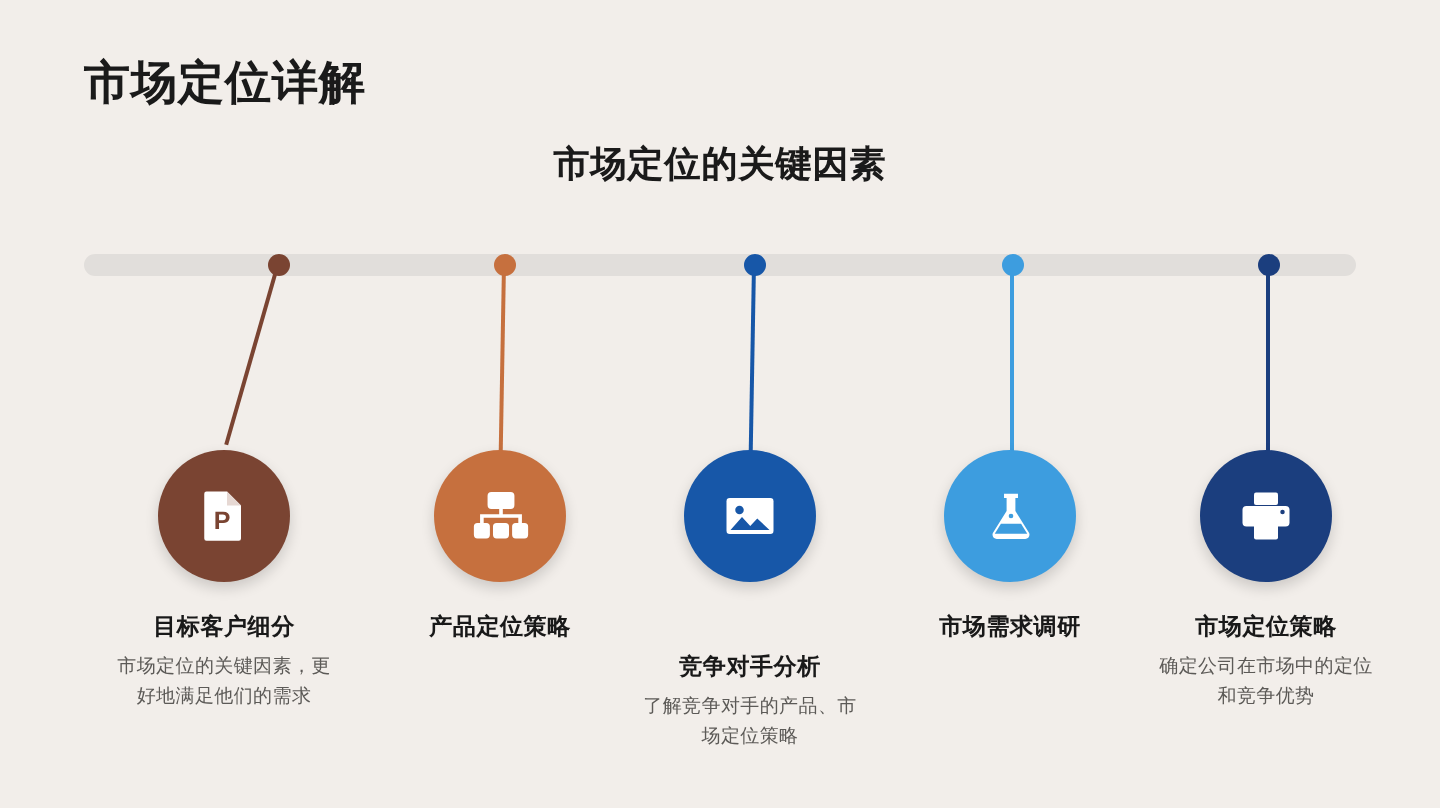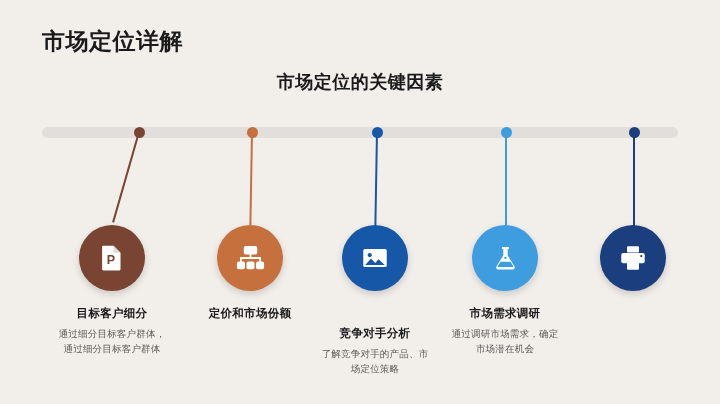--- a/index.html
+++ b/index.html
@@ -109,36 +109,36 @@
 
 <div id="slide">
 
   <div id="main-title">市场定位详解</div>
   <div id="sub-title">市场定位的关键因素</div>
 
   <div id="timeline-bar"></div>
 
   <div class="node" style="left:112px;">
     <div class="item-title">目标客户细分</div>
-    <div class="item-desc">通过细分目标客户群体，通过细分目标客户群体</div>
+    <div class="item-desc">市场定位的关键因素，更好地满足他们的需求</div>
   </div>
   <div class="connector-line" style="left:139px; background:#7a4432; transform: rotate(16deg);"></div>
   <div class="connector-dot" style="left:139px; background:#7a4432;"></div>
   <div class="circle" style="left:112px; background:#7a4432;">
     <span>
       <svg width="30" height="30" viewBox="0 0 24 24" fill="#ffffff">
         <path d="M5 2.2h8.2l5.6 5.6v13.2a.9.9 0 0 1-.9.9H5a.9.9 0 0 1-.9-.9V3.1a.9.9 0 0 1 .9-.9z"></path>
         <path d="M13.2 2.2v5.6h5.6z" fill="#e6d8d3"></path>
         <text x="11.2" y="17" font-family="Liberation Sans, sans-serif" font-size="10" font-weight="bold" fill="#7a4432" text-anchor="middle">P</text>
       </svg>
     </span>
   </div>
 
   <div class="node" style="left:250px;">
-    <div class="item-title">定价和市场份额</div>
+    <div class="item-title">产品定位策略</div>
   </div>
   <div class="connector-line" style="left:252px; background:#c6703e; transform: rotate(1deg);"></div>
   <div class="connector-dot" style="left:252px; background:#c6703e;"></div>
   <div class="circle" style="left:250px; background:#c6703e;">
     <span>
       <svg width="31" height="31" viewBox="0 0 24 24" fill="none" stroke="#ffffff" stroke-width="1.4">
         <rect x="7.5" y="3" width="9" height="5.2" rx="0.8" fill="#ffffff"></rect>
         <path d="M12 8.2v3.4M4.6 15v-3.4h14.8V15" stroke-linecap="round"></path>
         <rect x="2.2" y="15" width="4.8" height="4.6" rx="0.7" fill="#ffffff"></rect>
         <rect x="9.6" y="15" width="4.8" height="4.6" rx="0.7" fill="#ffffff"></rect>
@@ -158,35 +158,36 @@
       <svg width="30" height="30" viewBox="0 0 24 24">
         <rect x="2.6" y="4.8" width="18.8" height="14.4" rx="1.3" fill="#ffffff"></rect>
         <circle cx="7.8" cy="9.6" r="1.7" fill="#1757a8"></circle>
         <path d="M4.2 17.6l4.6-5.2 3.3 3.6 2.8-3 4.9 4.6z" fill="#1757a8"></path>
       </svg>
     </span>
   </div>
 
   <div class="node" style="left:505px;">
     <div class="item-title">市场需求调研</div>
-    <div class="item-desc">通过调研市场需求，确定市场潜在机会</div>
   </div>
   <div class="connector-line" style="left:506px; background:#3d9ddf;"></div>
   <div class="connector-dot" style="left:506px; background:#3d9ddf;"></div>
   <div class="circle" style="left:505px; background:#3d9ddf;">
     <span>
       <svg width="31" height="31" viewBox="0 0 24 24">
         <path d="M9.3 3h5.4v1.6h-1v5.1l5.2 8.3c.7 1.1-.1 2.5-1.4 2.5H6.5c-1.3 0-2.1-1.4-1.4-2.5l5.2-8.3V4.6h-1z" fill="#ffffff"></path>
         <path d="M8.1 14.6h7.8l2.4 3.9H5.7z" fill="#3d9ddf"></path>
         <circle cx="12" cy="11.6" r="0.9" fill="#3d9ddf"></circle>
       </svg>
     </span>
   </div>
 
   <div class="node" style="left:633px;">
+    <div class="item-title">市场定位策略</div>
+    <div class="item-desc">确定公司在市场中的定位和竞争优势</div>
   </div>
   <div class="connector-line" style="left:634px; background:#1b3e7e;"></div>
   <div class="connector-dot" style="left:634px; background:#1b3e7e;"></div>
   <div class="circle" style="left:633px; background:#1b3e7e;">
     <span>
       <svg width="30" height="30" viewBox="0 0 24 24">
         <rect x="7.2" y="2.6" width="9.6" height="5" rx="0.8" fill="#ffffff"></rect>
         <rect x="2.6" y="8" width="18.8" height="8.2" rx="1.6" fill="#ffffff"></rect>
         <rect x="7.2" y="14.4" width="9.6" height="7" rx="0.8" fill="#ffffff"></rect>
         <rect x="7.2" y="14.4" width="9.6" height="7" rx="0.8" fill="#1b3e7e" opacity="0"></rect>

